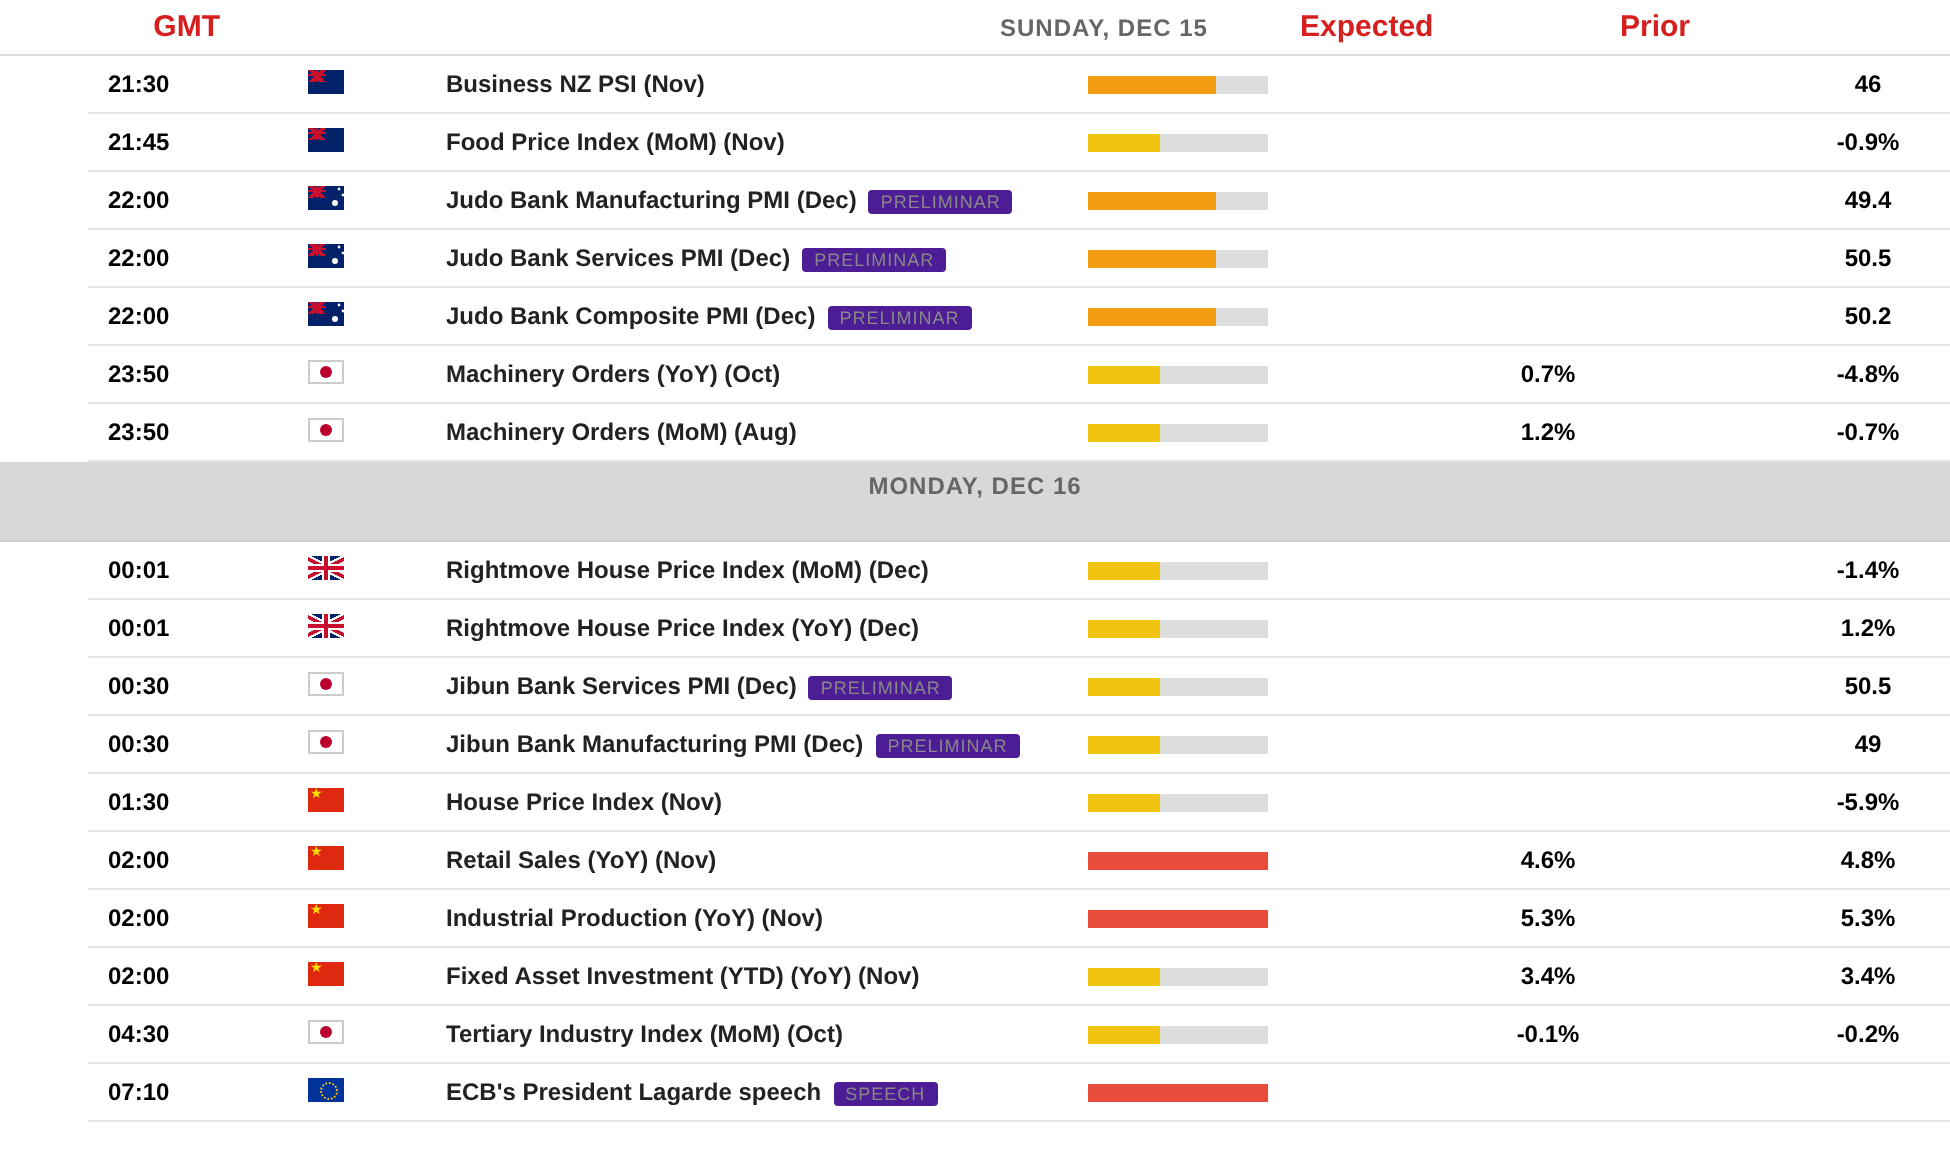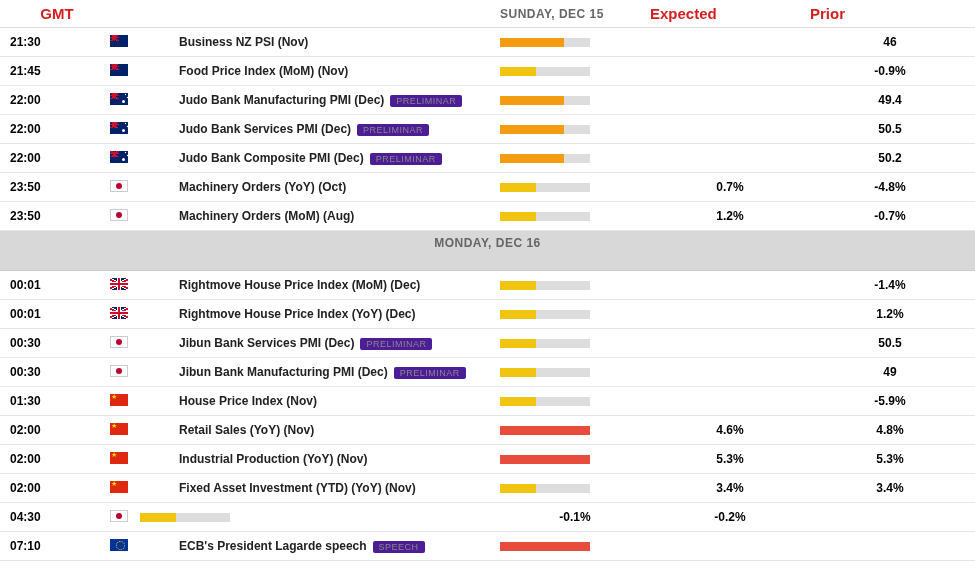--- a/index.html
+++ b/index.html
@@ -29,20 +29,21 @@
     line-height: 24px;
     border-bottom: 1px solid #ccc;
   }
   .row {
     display: grid;
     grid-template-columns: 110px 30px 360px 150px 160px 160px;
     align-items: center;
     min-height: 29px;
     border-bottom: 1px solid #e5e5e5;
     padding: 2px 0;
+    margin-left: 44px;
   }
   .time {
     padding-left: 10px;
     font-weight: bold;
     font-size: 12px;
     color: #000;
   }
   .flag {
     width: 18px;
     height: 12px;
@@ -89,21 +90,21 @@
     font-weight: bold;
     font-size: 12px;
     color: #000;
   }
   .col-head {
     text-align: left;
     font-weight: bold;
     font-size: 15px;
     color: #d6201f;
   }
-  .col-head.gmt { text-align: center; padding-left: 4px; }
+  .col-head.gmt { text-align: right; padding-left: 4px; }
   .col-head.day { color: #666; font-size: 12px; letter-spacing: 0.5px; }
   
   .flag-nz {
     background: #012169;
   }
   .flag-nz::before {
     content: "";
     position: absolute;
     left: 0; top: 0;
     width: 9px; height: 6px;
@@ -383,20 +384,21 @@
           <div class="bar-track">
             <div class="bar-fill" style="width: 36px; background: rgb(241, 196, 15);"></div>
           </div>
         </div>
         <div class="expected">3.4%</div>
         <div class="prior">3.4%</div>
       </div>
       <div class="row">
         <div class="time">04:30</div>
         <div><span class="flag flag-jp"></span></div>
+        <div><span class="event-name">Tertiary Industry Index (MoM) (Oct)</span></div>
         <div class="bar-cell">
           <div class="bar-track">
             <div class="bar-fill" style="width: 36px; background: rgb(241, 196, 15);"></div>
           </div>
         </div>
         <div class="expected">-0.1%</div>
         <div class="prior">-0.2%</div>
       </div>
       <div class="row">
         <div class="time">07:10</div>

